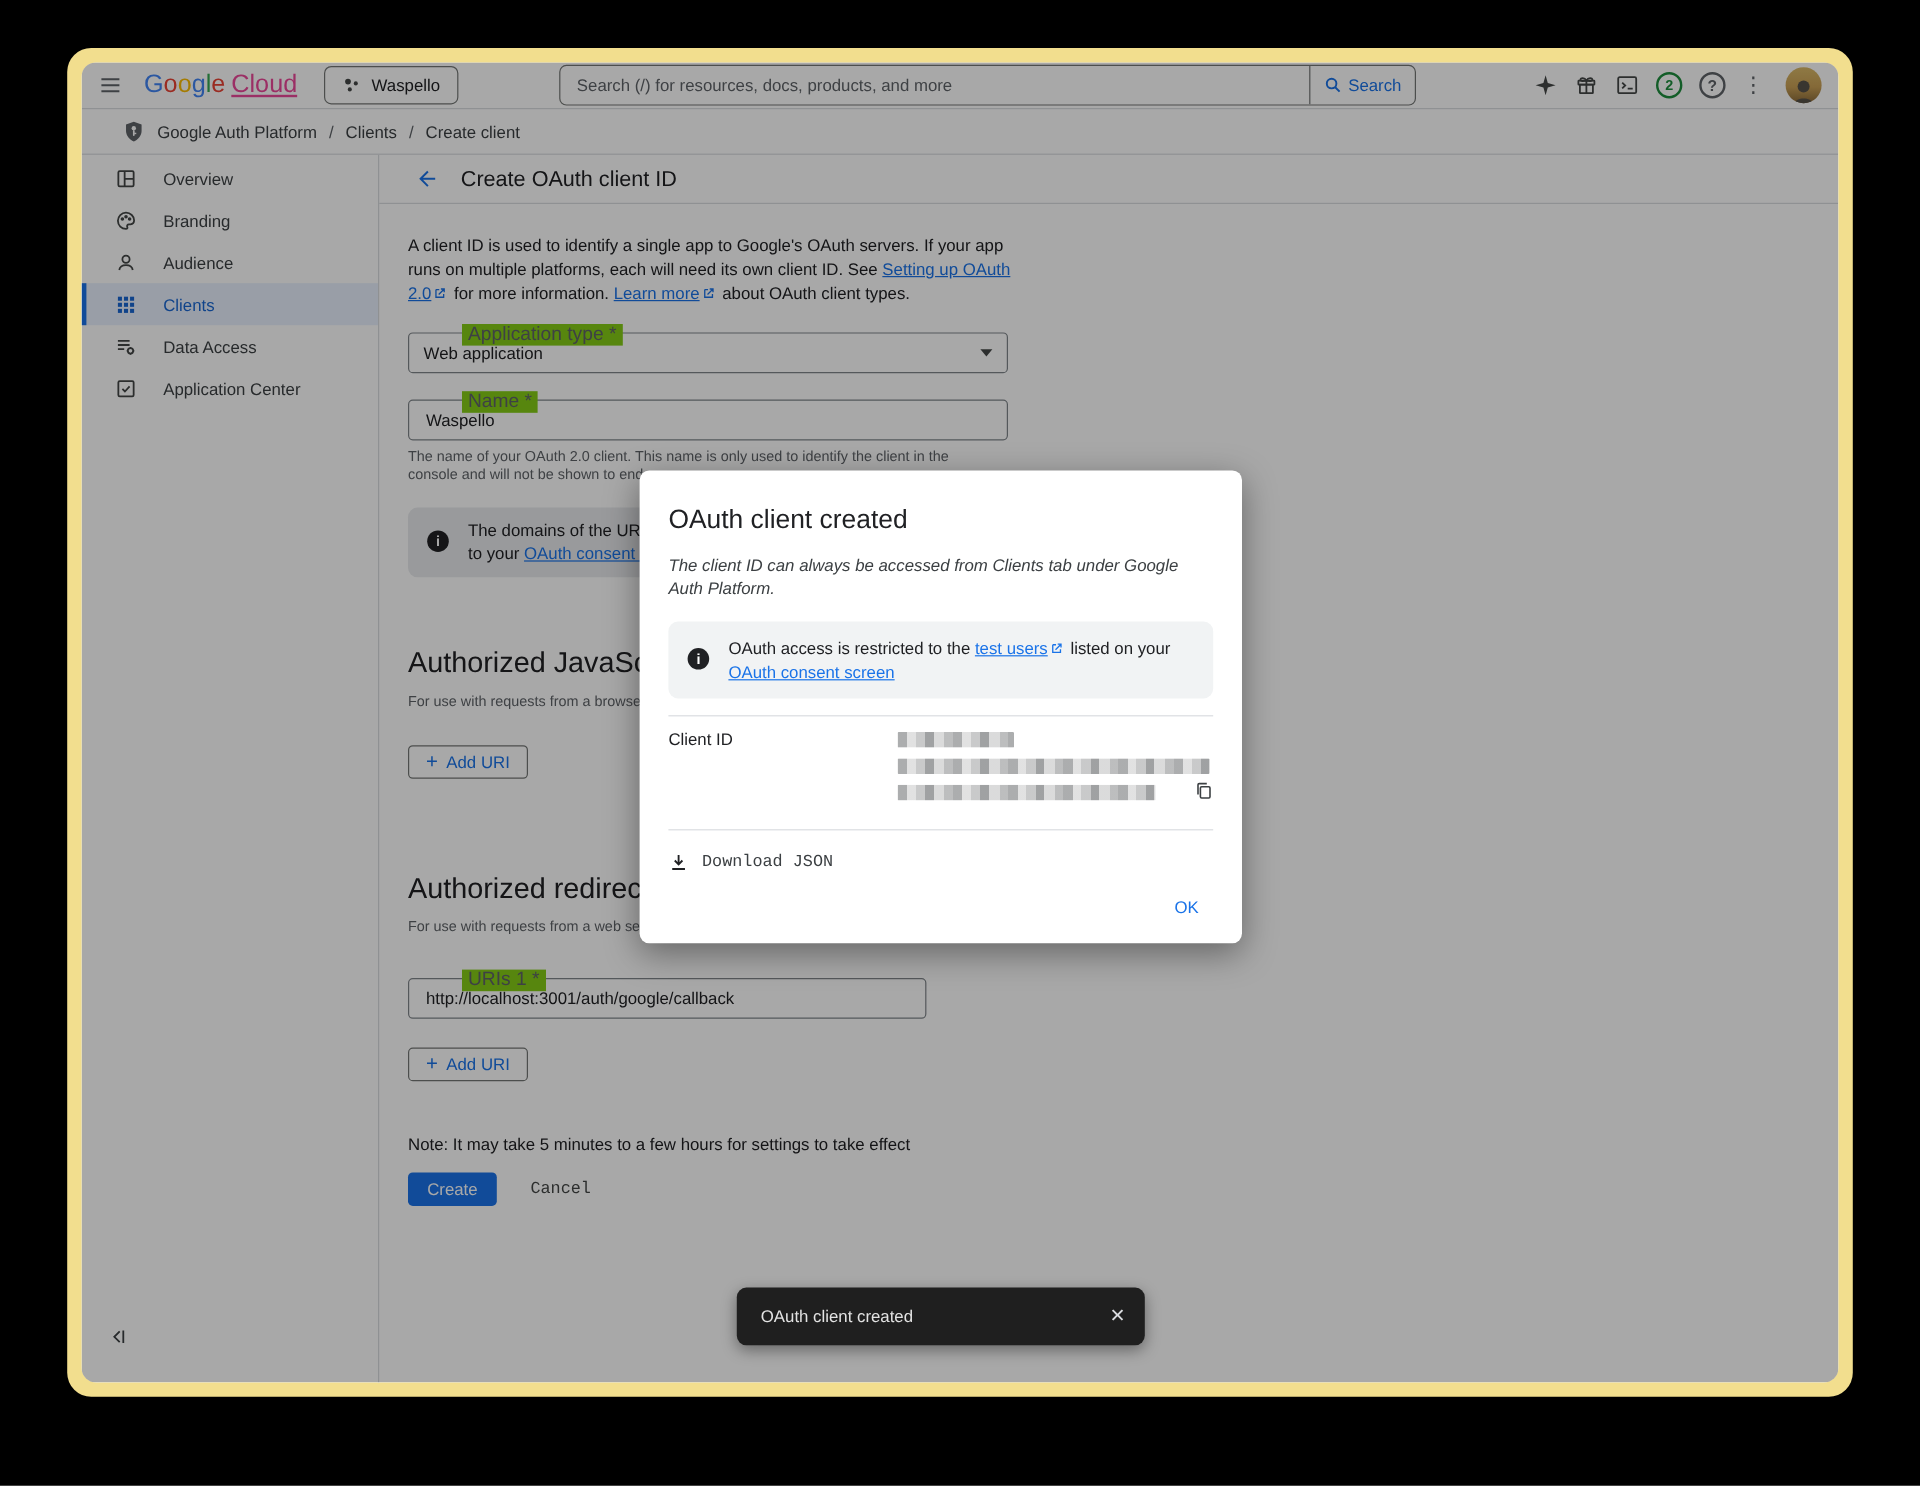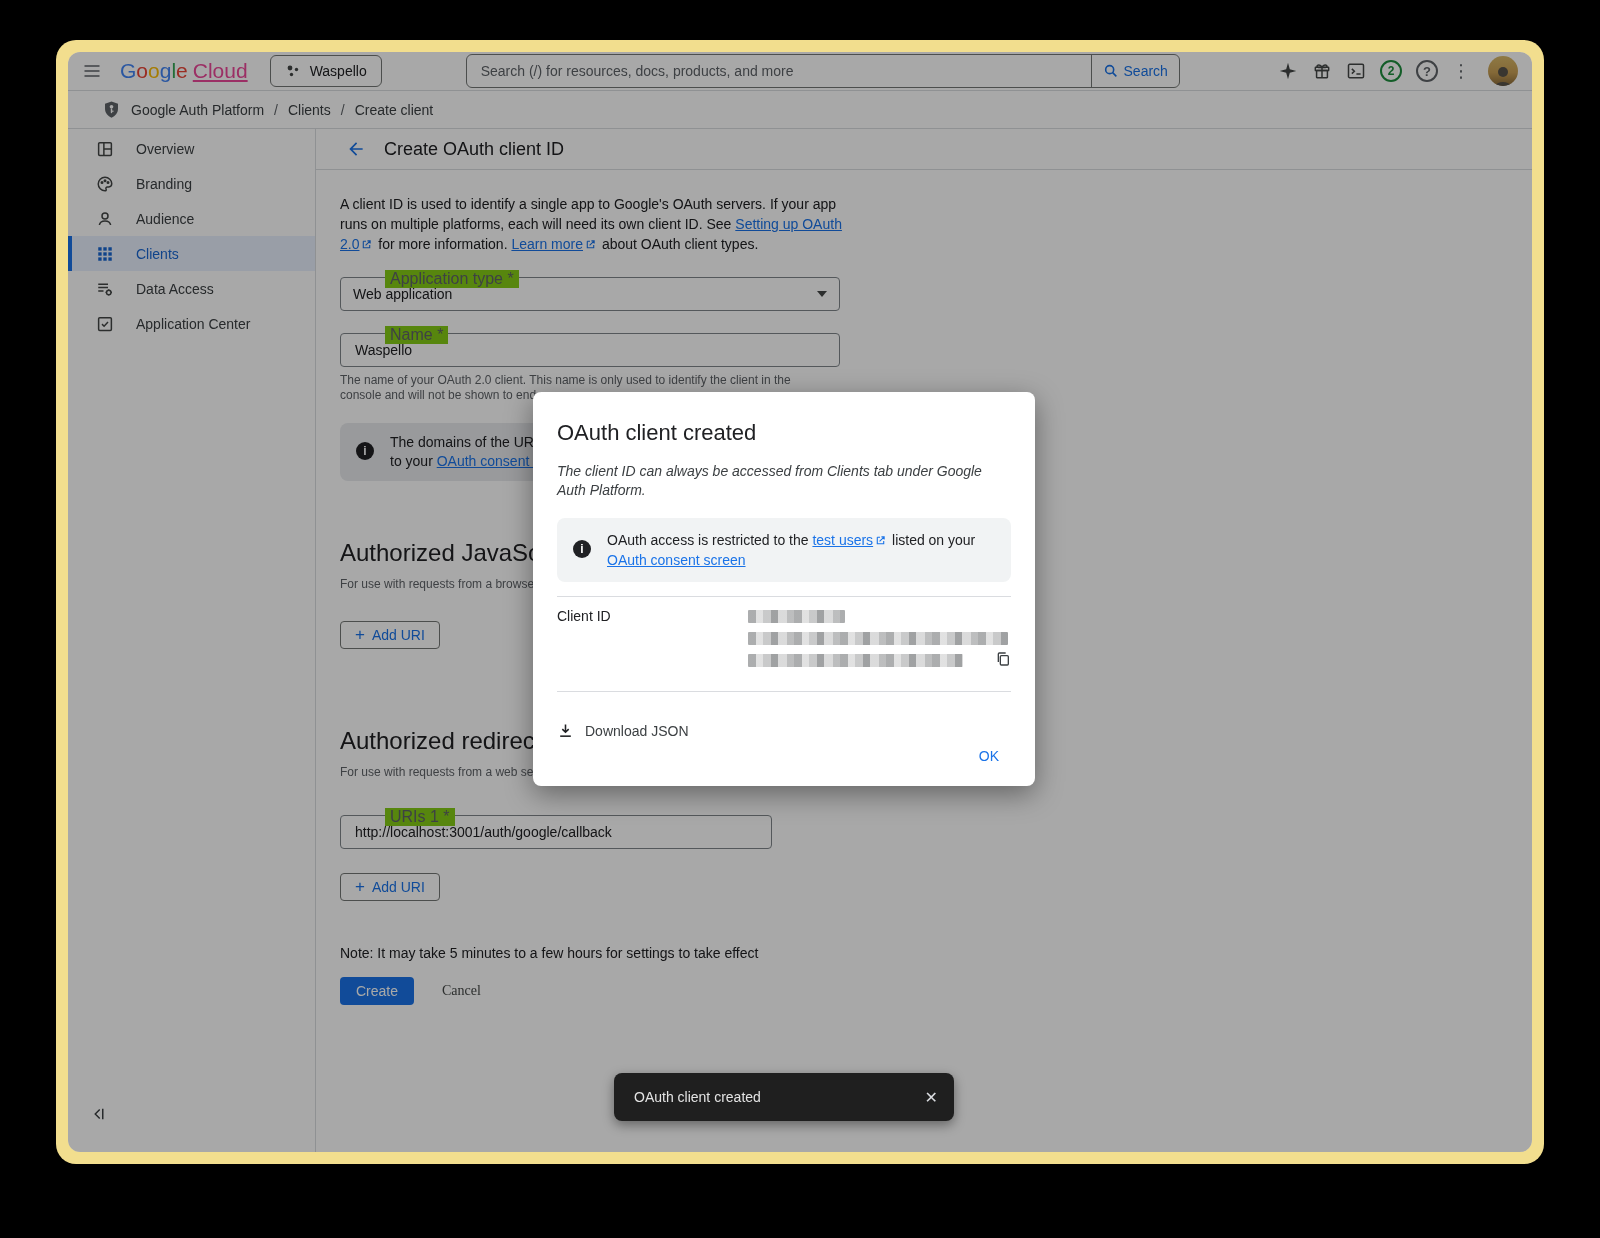--- a/index.html
+++ b/index.html
@@ -65,42 +65,42 @@
   .section-h{margin:58px 0 0;font-size:24px;font-weight:400;color:#202124;white-space:nowrap;}
   .section-h.second{margin-top:78px;}
   .section-desc{margin-top:10px;font-size:12px;color:#5f6368;}
   .add-uri{margin-top:30px;display:inline-flex;align-items:center;gap:7px;border:1px solid #747775;border-radius:4px;background:#fff;color:#1a73e8;font-size:14px;font-weight:500;font-family:inherit;padding:0 14px;height:28px;cursor:pointer;}
   .add-uri.second{margin-top:24px;}
   .plus{font-size:17px;font-weight:400;}
   .uri-field{margin-top:36px;width:432px;}
   .note{margin-top:44px;font-size:14px;color:#202124;}
   .actions{margin-top:16px;display:flex;align-items:center;gap:28px;}
   .create-btn{background:#1a73e8;color:#fff;border:none;border-radius:4px;height:28px;padding:0 16px;font-size:14px;font-weight:500;font-family:inherit;cursor:pointer;}
-  .cancel-btn{background:none;border:none;color:#444746;font-size:14px;font-weight:500;font-family:Liberation Serif, serif;cursor:pointer;padding:0;}
+  .cancel-btn{background:none;border:none;color:#444746;font-size:14px;font-weight:500;font-family:Liberation Mono, monospace;cursor:pointer;padding:0;}
 
   
   .scrim{position:absolute;inset:0;background:rgba(0,0,0,0.34);z-index:10;}
   .modal{position:absolute;left:465px;top:340px;width:502px;height:394px;background:#fff;border-radius:8px;box-shadow:0 8px 28px rgba(0,0,0,0.4);z-index:20;padding:24px 24px 16px;box-sizing:border-box;}
   .modal-title{margin:4px 0 0;font-size:22px;font-weight:400;color:#202124;}
   .modal-body{margin-top:16px;font-size:14px;line-height:19px;color:#3c4043;width:445px;font-style:italic;}
   .modal-notice{margin-top:18px;background:#f1f3f4;border-radius:8px;padding:12px 16px;display:flex;gap:16px;align-items:flex-start;font-size:14px;line-height:20px;color:#202124;}
   .modal-notice .info-badge{margin-top:10px;}
   .mdivider{border:none;border-top:1px solid #dadce0;margin:14px 0 0;}
   .cid-row{display:flex;padding:11px 0 10px;}
   .cid-label{width:191px;font-size:14px;color:#202124;flex:none;}
   .cid-value{flex:1;position:relative;padding-top:2px;}
   .blur-line{height:13px;margin-bottom:9px;border-radius:1px;
     background-image:
       repeating-linear-gradient(90deg,rgba(60,64,67,0.35) 0 8px,rgba(60,64,67,0.04) 8px 15px,rgba(60,64,67,0.18) 15px 23px,rgba(60,64,67,0.42) 23px 30px,rgba(60,64,67,0.08) 30px 39px,rgba(60,64,67,0.25) 39px 46px),
       linear-gradient(#e8e8e8,#e8e8e8);}
   .bl1{width:97px;}
   .bl2{width:260px;}
   .bl3{width:215px;margin-bottom:0;}
   .copy-btn{position:absolute;right:0;bottom:0;color:#3c4043;background:none;border:none;padding:0;cursor:pointer;}
-  .download-row{margin-top:30px;display:flex;align-items:center;gap:11px;color:#3c4043;font-size:14px;font-weight:500;cursor:pointer;background:none;border:none;font-family:Liberation Sans, sans-serif;padding:0;}
+  .download-row{margin-top:18px;display:flex;align-items:center;gap:11px;color:#3c4043;font-size:14px;font-weight:500;cursor:pointer;background:none;border:none;font-family:Liberation Mono, monospace;padding:0;}
   .ok-btn{position:absolute;right:28px;bottom:18px;background:none;border:none;color:#1a73e8;font-size:14px;font-weight:500;font-family:inherit;cursor:pointer;padding:4px 8px;}
 
   .toast{position:absolute;left:546px;top:1021px;width:340px;height:48px;background:#1f1f1f;border-radius:8px;z-index:30;display:flex;align-items:center;padding:0 10px 0 20px;box-sizing:border-box;color:#e3e3e3;font-size:14px;box-shadow:0 4px 12px rgba(0,0,0,0.4);}
   .toast-close{margin-left:auto;background:none;border:none;color:#dadce0;font-size:16px;cursor:pointer;padding:6px;font-family:inherit;}
 </style>
 </head>
 <body>
 
 <div class="frame">
   <div class="window">

